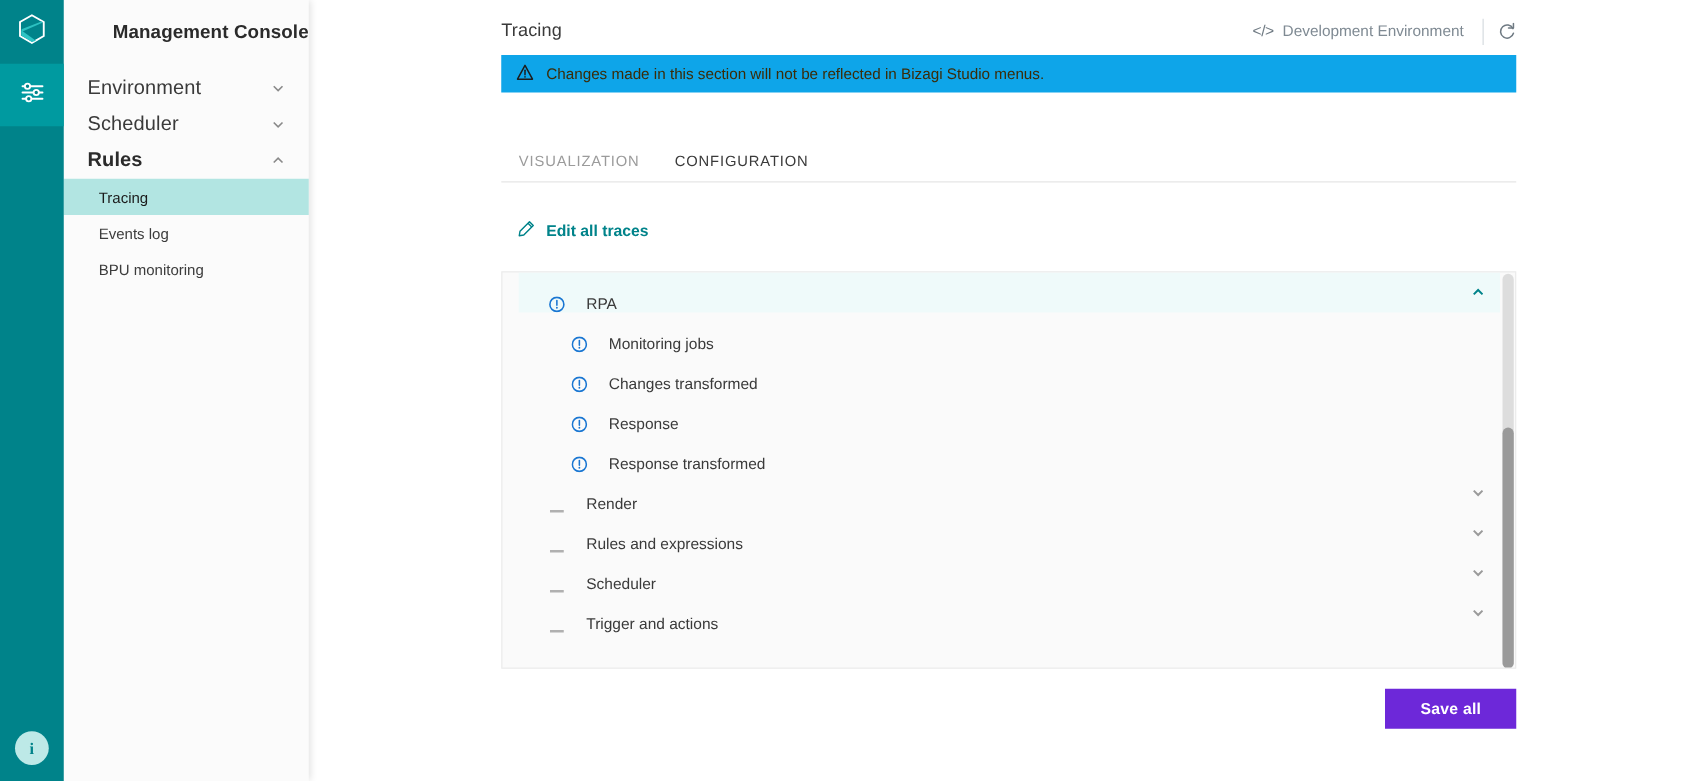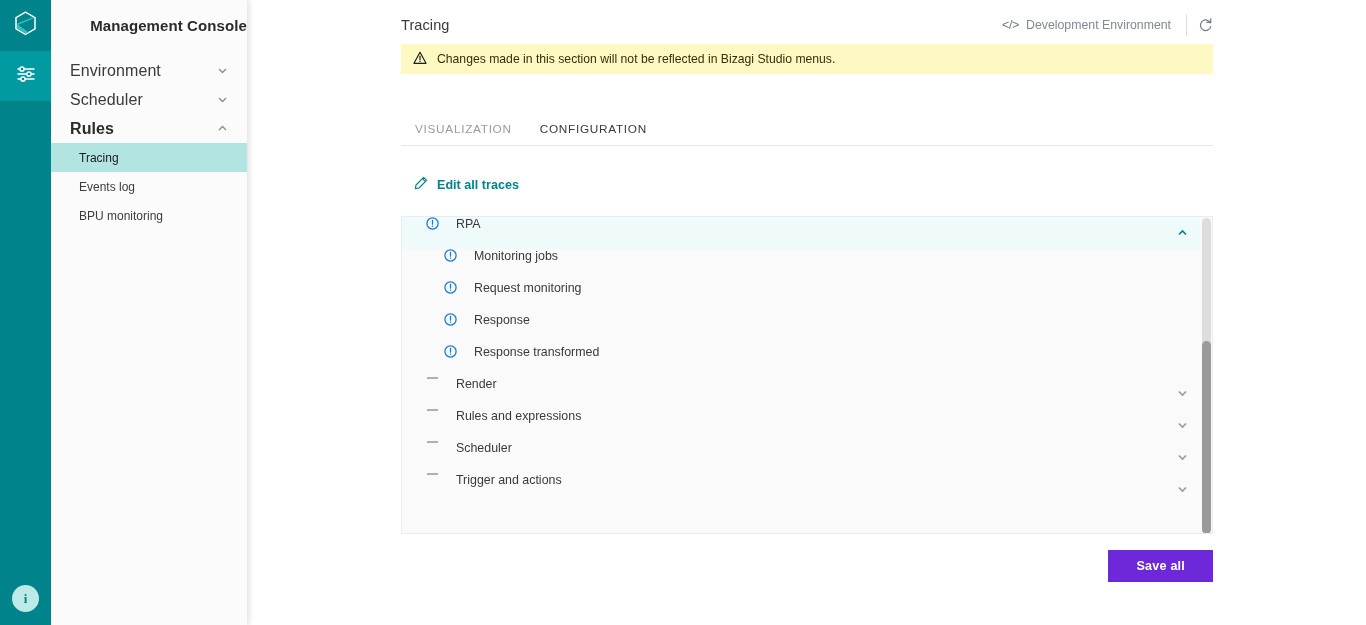--- a/index.html
+++ b/index.html
@@ -145,21 +145,21 @@
     gap: 7px;
     color: #7f8a93;
     font-size: 12.3px;
   }
   .env-code { font-size: 12.5px; color: #6f7a83; letter-spacing: -.3px; }
   .env-sep { width: 1px; height: 21px; background: #d8dde1; margin: 0 4px 0 8px; }
   .refresh { cursor: pointer; color: #6f7a83; display: flex; align-items: center; }
 
   .banner {
     height: 30px;
-    background: #fef9c3;
+    background: #0ea5e9;
     display: flex;
     align-items: center;
     gap: 10px;
     padding-left: 12px;
     color: #3b2c08;
     font-size: 12.2px;
   }
 
   .tabs {
     margin-top: 42px;
@@ -204,25 +204,26 @@
     position: relative;
     overflow: hidden;
   }
   .rows {
     position: absolute;
     left: 0; top: 0; right: 12px;
   }
   .row {
     height: 32px;
     display: flex;
-    align-items: flex-start;
+    align-items: flex-end;
     font-size: 12.4px;
     color: #3a3a3a;
     cursor: pointer;
     position: relative;
+    margin-left: 13px;
   }
   .row.sel { background: #effafa; }
   .row .icn {
     width: 16px;
     display: flex;
     align-items: center;
     justify-content: center;
     flex: 0 0 16px;
   }
   .row .lbl { margin-left: 16px; }
@@ -440,21 +441,21 @@
 
 
           <div class="row ind1">
             <span class="icn">
               <svg width="13" height="13" viewBox="0 0 13 13">
                 <circle cx="6.5" cy="6.5" r="5.6" fill="none" stroke="#1976d2" stroke-width="1.25"></circle>
                 <line x1="6.5" y1="3.4" x2="6.5" y2="7.2" stroke="#1976d2" stroke-width="1.25" stroke-linecap="round"></line>
                 <circle cx="6.5" cy="9.2" r="0.75" fill="#1976d2"></circle>
               </svg>
             </span>
-            <span class="lbl">Request monitoring</span>
+            <span class="lbl">Changes transformed</span>
           </div>
 
           <div class="row ind1">
             <span class="icn">
               <svg width="13" height="13" viewBox="0 0 13 13">
                 <circle cx="6.5" cy="6.5" r="5.6" fill="none" stroke="#1976d2" stroke-width="1.25"></circle>
                 <line x1="6.5" y1="3.4" x2="6.5" y2="7.2" stroke="#1976d2" stroke-width="1.25" stroke-linecap="round"></line>
                 <circle cx="6.5" cy="9.2" r="0.75" fill="#1976d2"></circle>
               </svg>
             </span>

